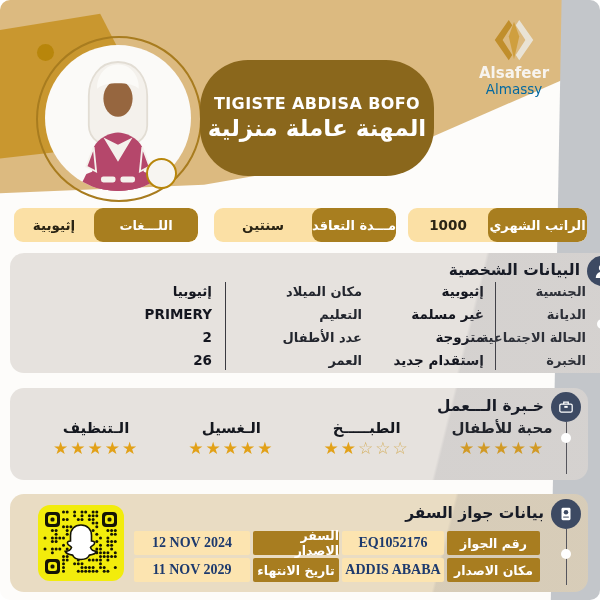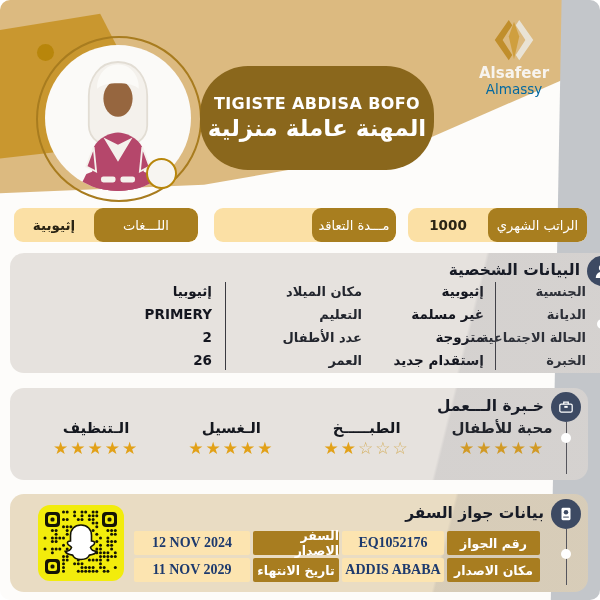--- a/index.html
+++ b/index.html
@@ -16,33 +16,33 @@
   .bg-grayband{left:0;top:0;width:600px;height:600px;background:#c3c6ca;
           clip-path:polygon(93.6% 0,100% 0,100% 100%,91.8% 100%);}
 
   
   .photo-ring{left:36px;top:36px;width:162px;height:162px;border:2.5px solid #a87c1f;border-radius:50%;}
   .photo-circle{left:45px;top:45px;width:146px;height:146px;border-radius:50%;background:#fbfaf8;overflow:hidden;}
   .dot-small{left:37px;top:44px;width:17px;height:17px;border-radius:50%;background:#b8860b;}
   .dot-big{left:146px;top:158px;width:27px;height:27px;border-radius:50%;background:#f7f5f1;border:2.5px solid #b8860b;}
 
   
-  .name-plate{left:200px;top:66px;width:234px;height:104px;background:#8a671c;border-radius:48px;
+  .name-plate{left:200px;top:60px;width:234px;height:116px;background:#8a671c;border-radius:48px;
               display:flex;flex-direction:column;align-items:center;justify-content:center;gap:2px;}
   .worker-name{color:#ffffff;font-weight:bold;font-size:16px;letter-spacing:.4px;}
   .profession{color:#ffffff;font-weight:bold;font-size:23px;line-height:1.15;}
 
   
   .brand{left:462px;top:18px;width:104px;text-align:center;}
   .brand-line1{color:#f7f4ef;font-weight:bold;font-size:15px;line-height:1.05;}
   .brand-line2{color:#0369a1;font-weight:normal;font-size:13.5px;line-height:1.05;}
 
   
   .chip{top:208px;height:34px;background:#fbe0a5;border-radius:9px;overflow:hidden;display:flex;direction:rtl;}
-  .chip-label{background:#a87e1f;color:#fff;font-weight:normal;font-size:13px;height:100%;
+  .chip-label{background:#a87e1f;color:#fff;font-weight:bold;font-size:13px;height:100%;
               display:flex;align-items:center;justify-content:center;border-radius:9px;}
   .chip-value{flex:1;display:flex;align-items:center;justify-content:center;
               color:#2a2414;font-weight:bold;font-size:13.5px;}
   .chip-languages{left:14px;width:184px;} .chip-languages .chip-label{width:104px;}
   .chip-contract{left:214px;width:182px;} .chip-contract .chip-label{width:84px;}
   .chip-salary{left:408px;width:179px;}  .chip-salary .chip-label{width:99px;}
 
   
   .card{left:10px;width:578px;background:#e6e2de;border-radius:14px;}
   .card::after{content:"";position:absolute;inset:0;border-radius:14px;pointer-events:none;
@@ -129,20 +129,21 @@
     <div class="worker-name ltr">TIGISTE ABDISA BOFO</div>
     <div class="profession">المهنة عاملة منزلية</div>
   </div>
 
   <div class="abs chip chip-salary">
     <div class="chip-label">الراتب الشهري</div>
     <div class="chip-value ltr">1000</div>
   </div>
   <div class="abs chip chip-contract">
     <div class="chip-label">مـــدة التعاقد</div>
+    <div class="chip-value">سنتين</div>
   </div>
   <div class="abs chip chip-languages">
     <div class="chip-label">اللـــغات</div>
     <div class="chip-value">إثيوبية</div>
   </div>
 
   <div class="abs card card-personal">
     <div class="sec-icon" style="top:3px;">
       <svg width="20" height="20" viewBox="0 0 32 32">
           <circle cx="16" cy="11" r="5" fill="#fff"></circle>

